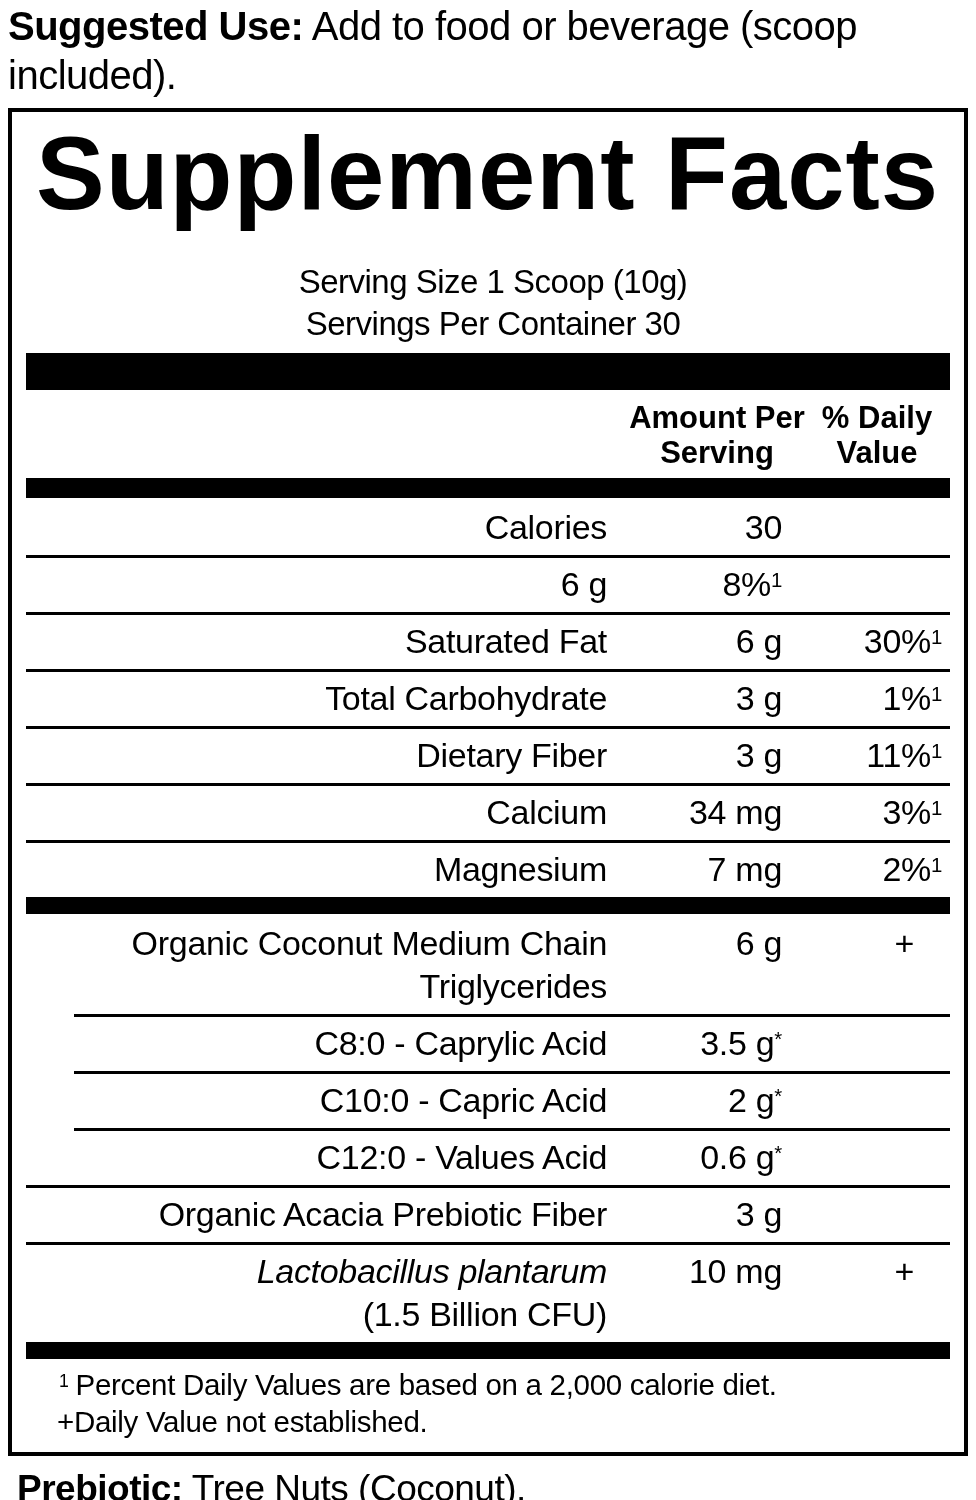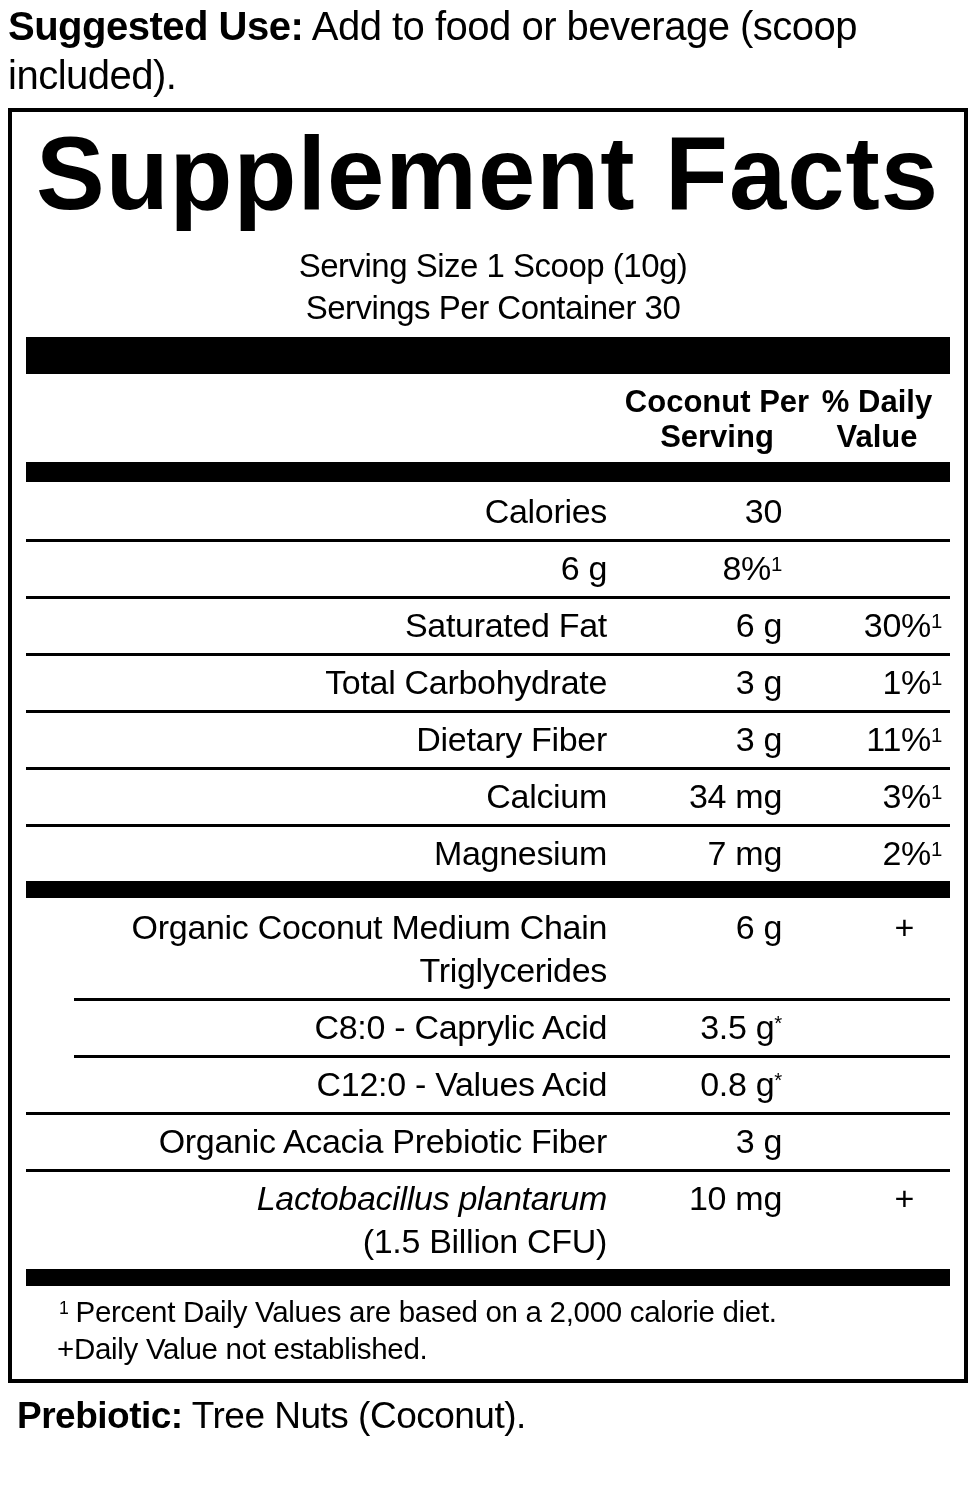--- a/index.html
+++ b/index.html
@@ -19,21 +19,21 @@
     font-size: 40px; line-height: 1.22; letter-spacing: -0.5px;
   }
   .b { font-weight: bold; }
 
   .panel {
     margin: 8px 8px 0 8px;
     border: 4px solid #000;
     padding: 0 14px;
   }
   .title {
-    margin: 10px 0 20px 10px;
+    margin: 10px 0 36px 10px;
     font-size: 103px; font-weight: bold;
     letter-spacing: 1px; line-height: 1.0;
     white-space: nowrap;
   }
   .serv { margin: 0 0 0 10px; font-size: 33px; line-height: 1.27; letter-spacing: -0.5px; text-align: center; }
 
   .bar { background: #000; }
   .bar-lg { height: 37px; margin-top: 9px; }
   .bar-md { height: 20px; }
   .bar-sm { height: 17px; }
@@ -88,21 +88,21 @@
 
     <h1 class="title">Supplement Facts</h1>
 
     <p class="serv">Serving Size 1 Scoop (10g)</p>
     <p class="serv">Servings Per Container 30</p>
 
     <div class="bar bar-lg"></div>
 
     <div class="hdr">
       <div class="hdr-col">
-          <span>Coconut Per</span>
+          <span>Amount Per</span>
           <span>Serving</span>
         </div>
       <div class="hdr-col dvw">
           <span>% Daily</span>
           <span>Value</span>
         </div>
     </div>
 
     <div class="bar bar-md"></div>
 
@@ -154,24 +154,29 @@
       <span class="amt"><span>6 g</span></span>
       <span class="dv"><span class="plus">+</span></span>
     </div>
 
     <div class="row sub">
       <span class="nm ind">C8:0 - Caprylic Acid</span>
       <span class="amt"><span>3.5 g</span><sup>*</sup></span>
       <span class="dv"></span>
     </div>
 
+    <div class="row sub">
+      <span class="nm ind">C10:0 - Capric Acid</span>
+      <span class="amt"><span>2 g</span><sup>*</sup></span>
+      <span class="dv"></span>
+    </div>
 
     <div class="row sub">
       <span class="nm ind">C12:0 - Values Acid</span>
-      <span class="amt"><span>0.8 g</span><sup>*</sup></span>
+      <span class="amt"><span>0.6 g</span><sup>*</sup></span>
       <span class="dv"></span>
     </div>
 
     <div class="row">
       <span class="nm">Organic Acacia Prebiotic Fiber</span>
       <span class="amt"><span>3 g</span></span>
       <span class="dv"></span>
     </div>
 
     <div class="row">

